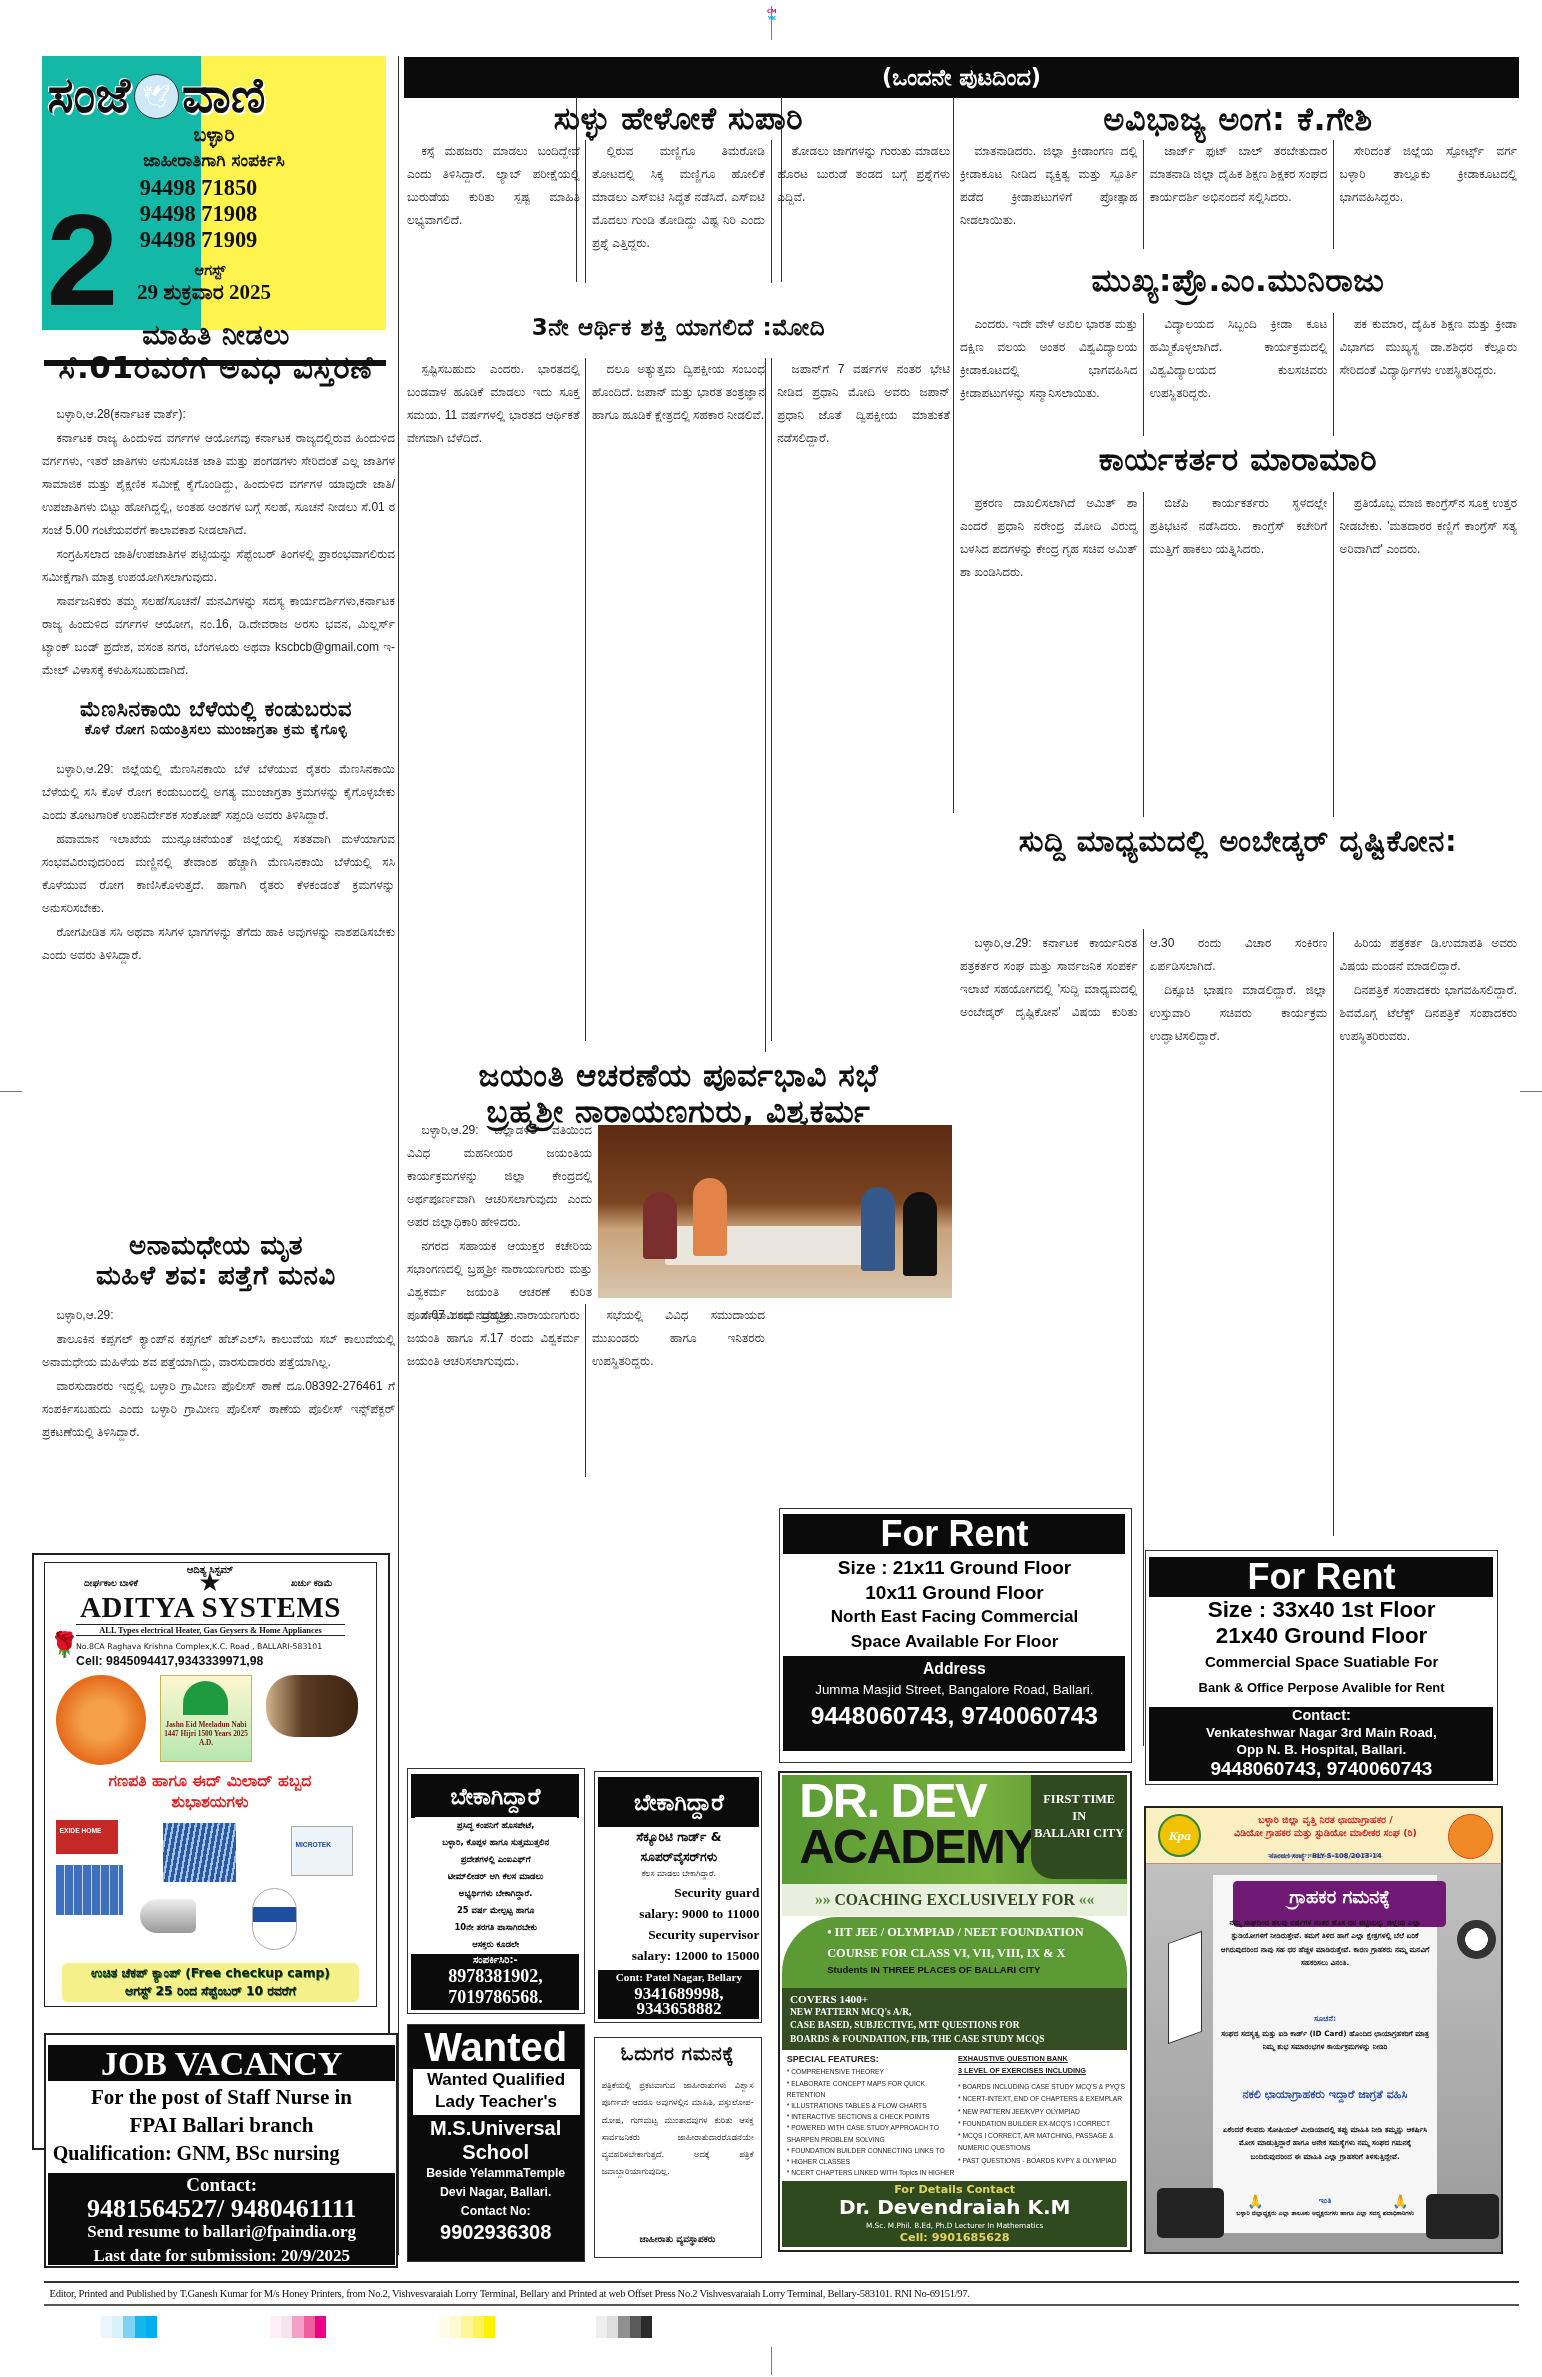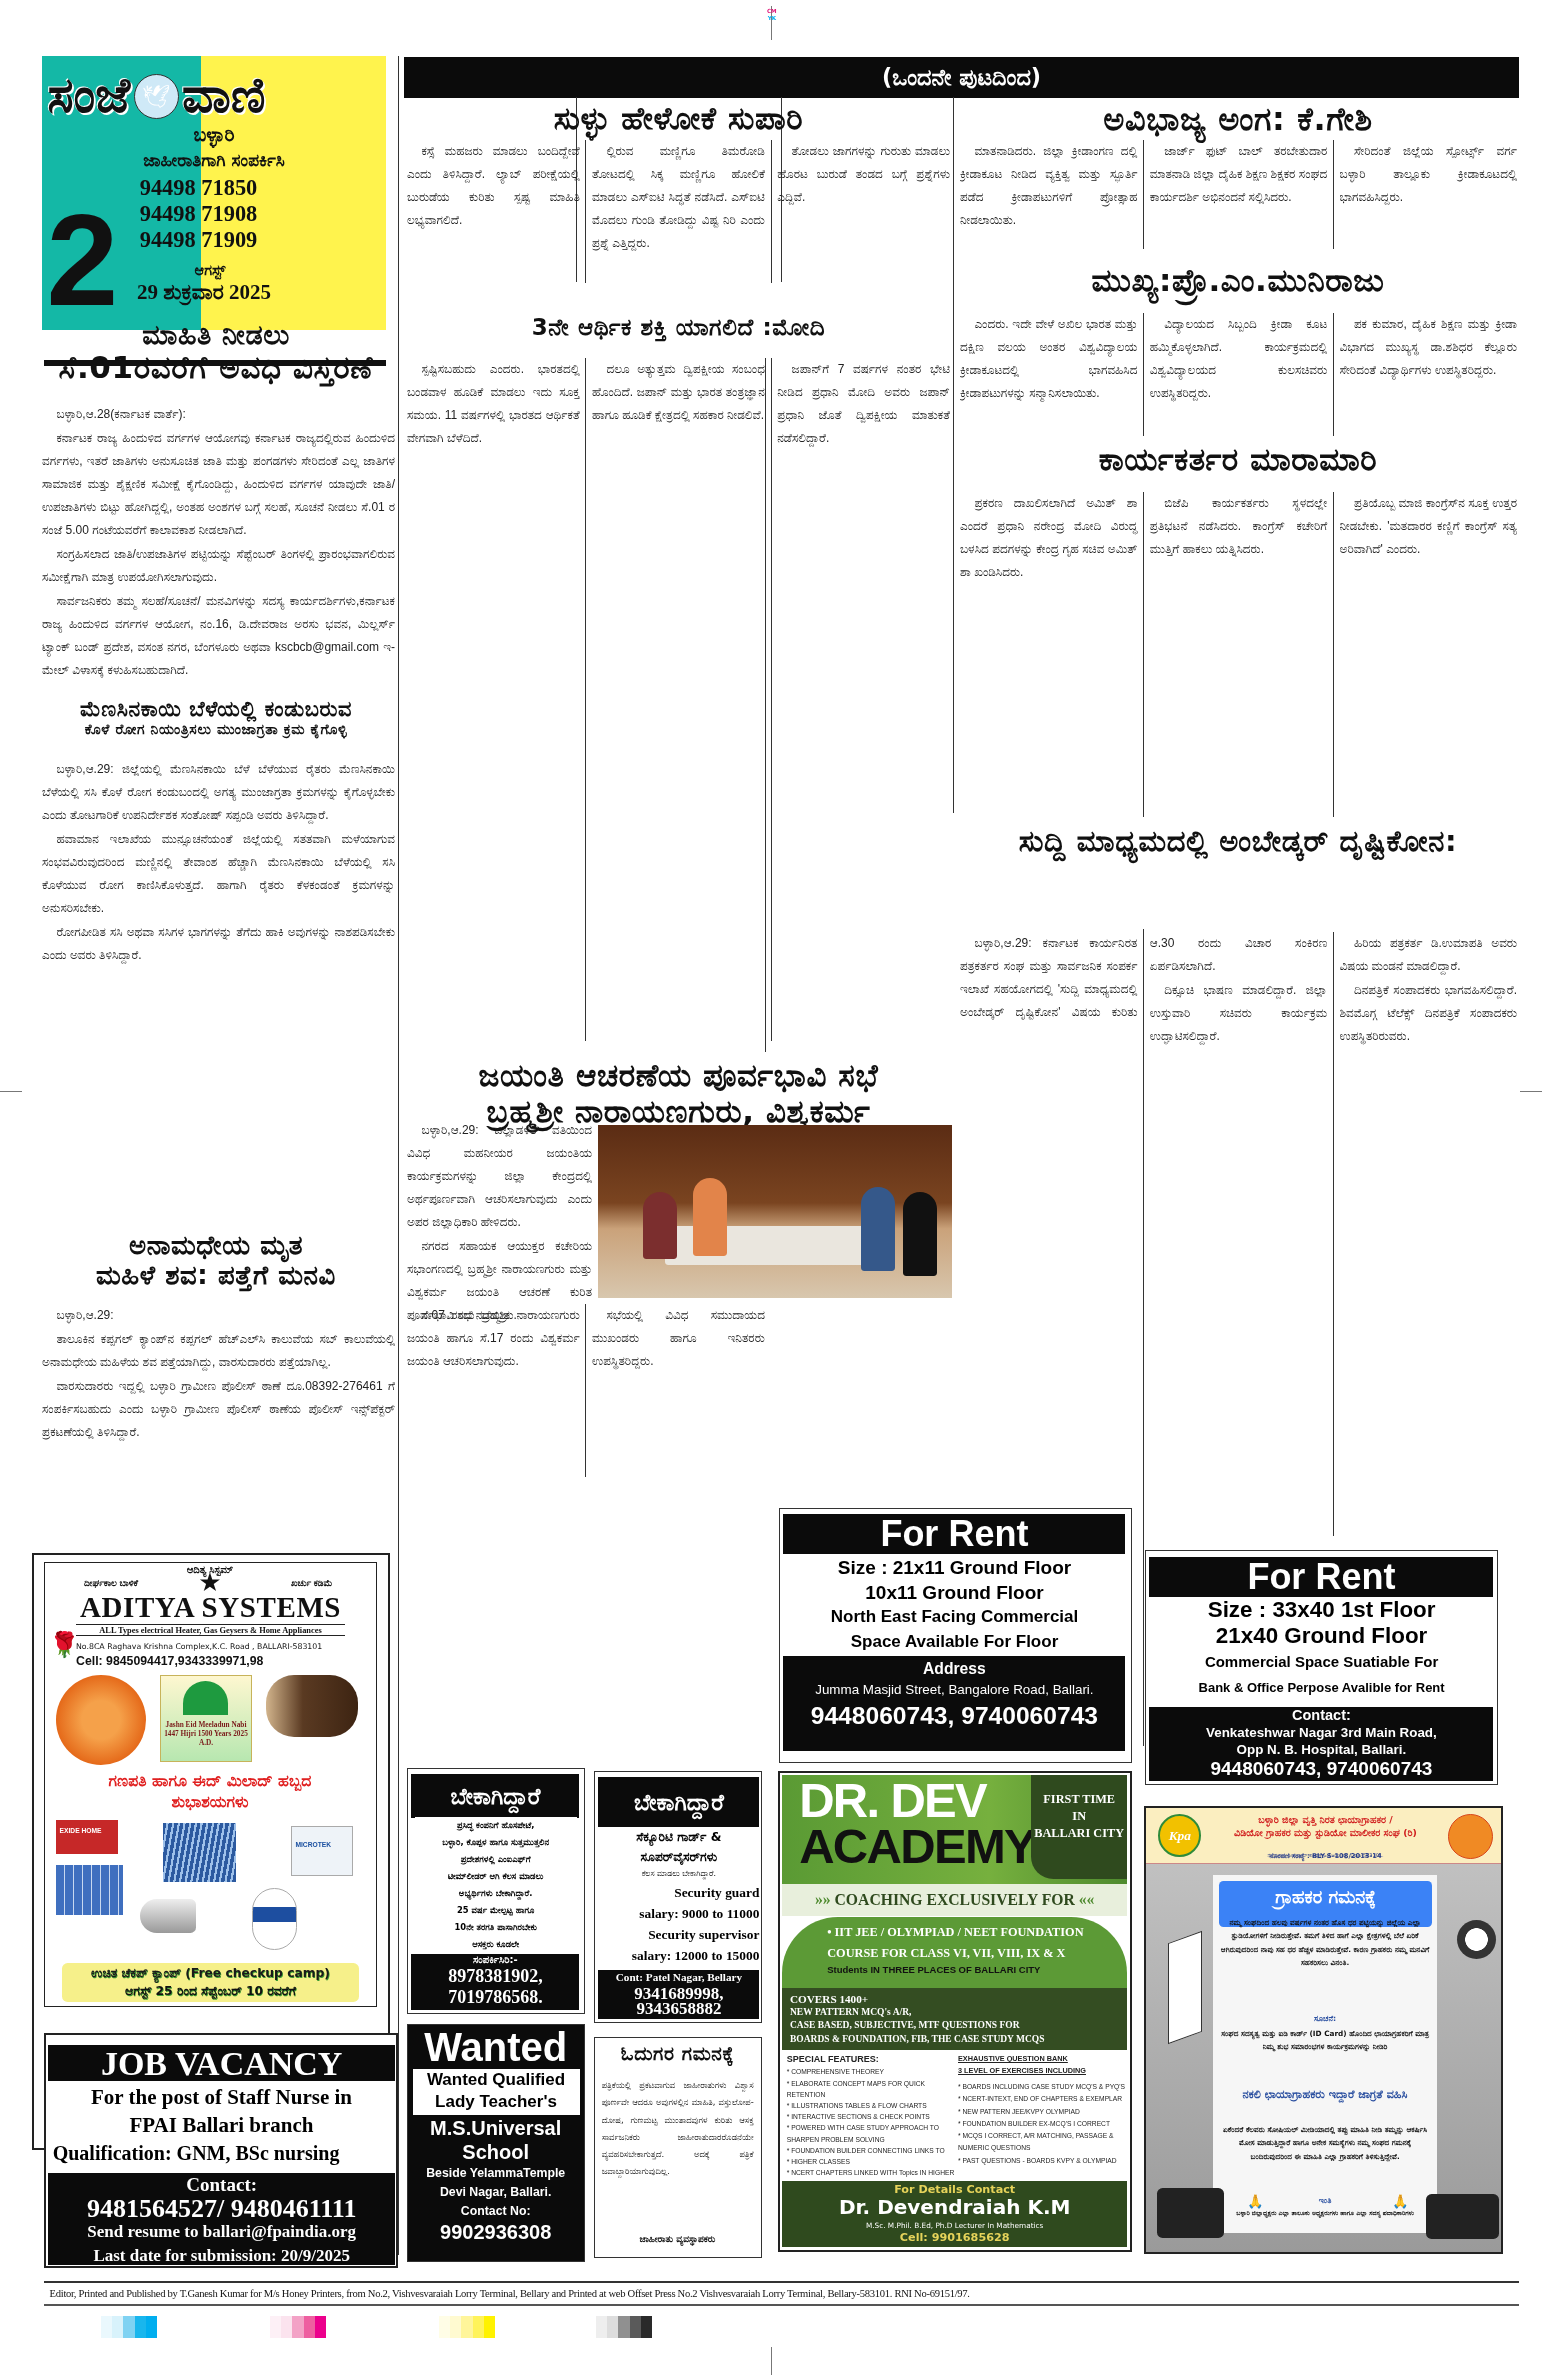--- a/index.html
+++ b/index.html
@@ -363,21 +363,21 @@
       <div>ಬಳ್ಳಾರಿ ಜಿಲ್ಲಾ ವೃತ್ತಿ ನಿರತ ಛಾಯಾಗ್ರಾಹಕರ /</div>
       <div>ವಿಡಿಯೋ ಗ್ರಾಹಕರ ಮತ್ತು ಸ್ಟುಡಿಯೋ ಮಾಲೀಕರ ಸಂಘ (ರಿ)</div>
     </div>
     <div class="abs" style="left:62px;top:44px;width:235px;text-align:center;color:#2a3f8a;font:bold 6.7px 'DejaVu Sans',sans-serif">ನೊಂದಣಿ ಸಂಖ್ಯೆ :  BLY-S-108/2013-14</div>
     <div class="abs" style="left:62px;top:44px;width:235px;text-align:center;color:#2a3f8a;font:5px 'DejaVu Sans',sans-serif">ನೆಲಮಹಡಿ, ಸೀತಾರಾಮ್ ಕಾಂಪ್ಲೆಕ್ಸ್, ಜೋಡು ರಸ್ತೆ, ಬಳ್ಳಾರಿ-583101.</div>
     <div class="abs" style="left:302px;top:5.6px;width:45px;height:45px;border-radius:50%;background:#f08a24;border:1.7px solid #d8451a"></div>
   </div>
   <div class="abs" style="left:22.4px;top:129px;width:34px;height:101px;background:#fff;transform:skewY(-20deg);border:1.7px solid #333"></div>
   <div class="abs" style="left:311px;top:112px;width:39px;height:39px;border-radius:50%;background:radial-gradient(#fff 40%,#333 42%)"></div>
   <div class="abs" style="left:67px;top:67px;width:224px;height:358px;background:#f6f6f6;text-align:center">
-    <div class="abs" style="left:6px;top:5.6px;width:213px;height:46px;background:#3b82f6;color:#fff;border-radius:4.5px;font:bold 18px 'DejaVu Sans',sans-serif;line-height:31px">ಗ್ರಾಹಕರ ಗಮನಕ್ಕೆ</div>
+    <div class="abs" style="left:20px;top:5.6px;width:213px;height:46px;background:#701a75;color:#fff;border-radius:4.5px;font:bold 18px 'DejaVu Sans',sans-serif;line-height:31px">ಗ್ರಾಹಕರ ಗಮನಕ್ಕೆ</div>
     <div class="abs" style="left:5.6px;top:41px;width:213px;font:bold 7.3px 'DejaVu Sans',sans-serif;line-height:13.4px">ನಮ್ಮ ಸಂಘದಿಂದ ಹಲವು ವರ್ಷಗಳ ನಂತರ ಹೊಸ ಧರ ಪಟ್ಟಿಯನ್ನು ಜಿಲ್ಲೆಯ ಎಲ್ಲಾ ಸ್ಟುಡಿಯೋಗಳಿಗೆ ನೀಡಿರುತ್ತೇವೆ. ತಮಗೆ ತಿಳಿದ ಹಾಗೆ ಎಲ್ಲಾ ಕ್ಷೇತ್ರಗಳಲ್ಲಿ ಬೆಲೆ ಏರಿಕೆ ಆಗಿರುವುದರಿಂದ ನಾವು ಸಹ ಧರ ಹೆಚ್ಚಳ ಮಾಡಿರುತ್ತೇವೆ. ಕಾರಣ ಗ್ರಾಹಕರು ನಮ್ಮ ಮನವಿಗೆ ಸಹಕರಿಸಲು ವಿನಂತಿ.</div>
     <div class="abs" style="left:5.6px;top:139px;width:213px;color:#2a4fa0;font:bold 7.8px 'DejaVu Sans',sans-serif">ಸೂಚನೆ:</div>
     <div class="abs" style="left:5.6px;top:152px;width:213px;font:bold 7.3px 'DejaVu Sans',sans-serif;line-height:13.4px">ಸಂಘದ ಸದಸ್ಯತ್ವ ಮತ್ತು ಐಡಿ ಕಾರ್ಡ್ (ID Card) ಹೊಂದಿದ ಛಾಯಾಗ್ರಹಕರಿಗೆ ಮಾತ್ರ ನಿಮ್ಮ ಶುಭ ಸಮಾರಂಭಗಳ ಕಾರ್ಯಕ್ರಮಗಳನ್ನು ನೀಡಿರಿ</div>
     <div class="abs" style="left:17px;top:212px;width:190px;color:#2a4fa0;font:bold 11.2px 'DejaVu Sans',sans-serif;line-height:15.7px">ನಕಲಿ ಛಾಯಾಗ್ರಾಹಕರು ಇದ್ದಾರೆ ಜಾಗ್ರತೆ ವಹಿಸಿ</div>
     <div class="abs" style="left:5.6px;top:248px;width:213px;font:bold 7.3px 'DejaVu Sans',sans-serif;line-height:13.4px">ಏಕೆಂದರೆ ಕೆಲವರು ಸೋಷಿಯಲ್ ಮೀಡಿಯಾದಲ್ಲಿ ತಪ್ಪು ಮಾಹಿತಿ ನೀಡಿ ತಮ್ಮನ್ನು ಆಕರ್ಷಿಸಿ ಮೋಸ ಮಾಡುತ್ತಿದ್ದಾರೆ ಹಾಗೂ ಅನೇಕ ಸಮಸ್ಯೆಗಳು ನಮ್ಮ ಸಂಘದ ಗಮನಕ್ಕೆ ಬಂದಿರುವುದರಿಂದ ಈ ಮಾಹಿತಿ ಎಲ್ಲಾ ಗ್ರಾಹಕರಿಗೆ ತಿಳಿಸುತ್ತಿದ್ದೇವೆ.</div>
     <div class="abs" style="left:5.6px;top:321px;width:213px;color:#2a4fa0;font:bold 7.8px 'DejaVu Sans',sans-serif">ಇಂತಿ</div>
     <div class="abs" style="left:5.6px;top:333px;width:213px;font:bold 6.2px 'DejaVu Sans',sans-serif;line-height:10px">ಬಳ್ಳಾರಿ ಜಿಲ್ಲಾಧ್ಯಕ್ಷರು ಎಲ್ಲಾ ತಾಲೂಕು ಅಧ್ಯಕ್ಷರುಗಳು ಹಾಗೂ ಎಲ್ಲಾ ಸದಸ್ಯ ಪದಾಧಿಕಾರಿಗಳು</div>
   </div>
   <div class="abs" style="left:11.2px;top:380px;width:67px;height:50px;border-radius:5.6px;background:#222"></div>
   <div class="abs" style="left:280px;top:386px;width:73px;height:45px;border-radius:5.6px;background:#222"></div>

